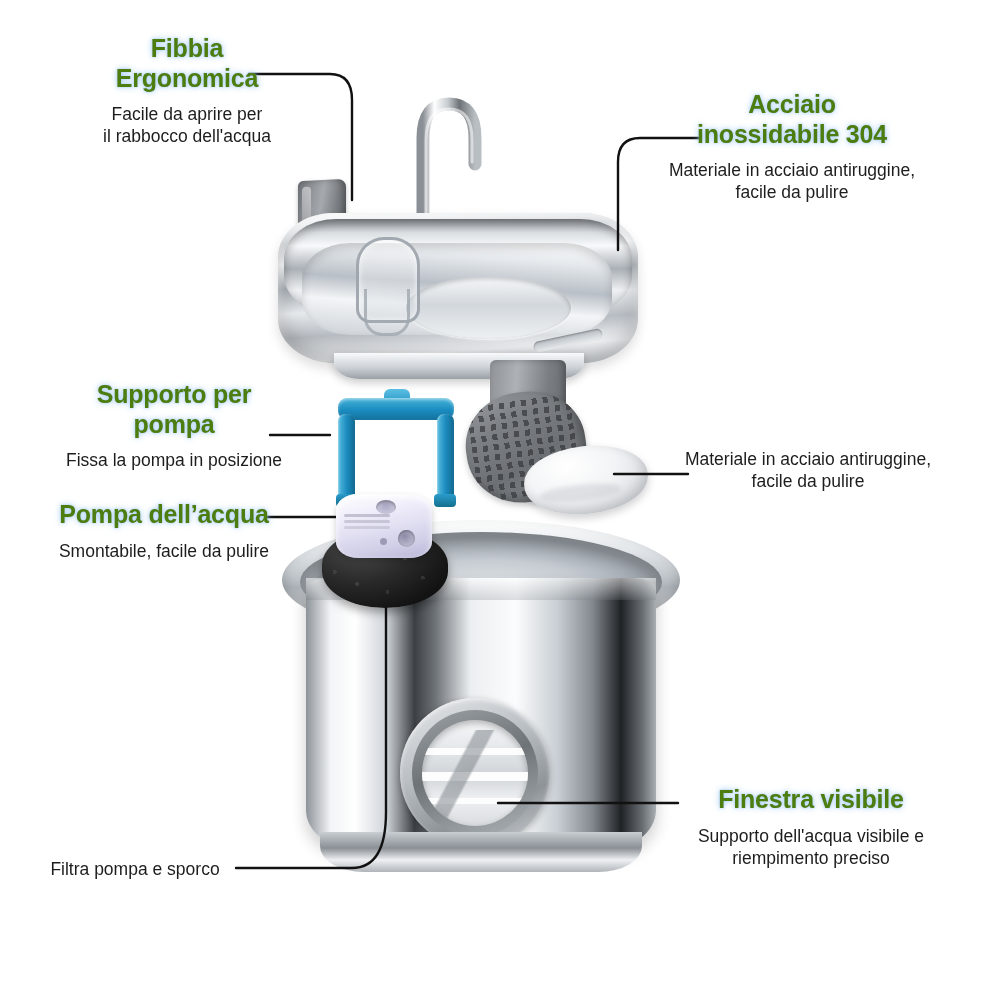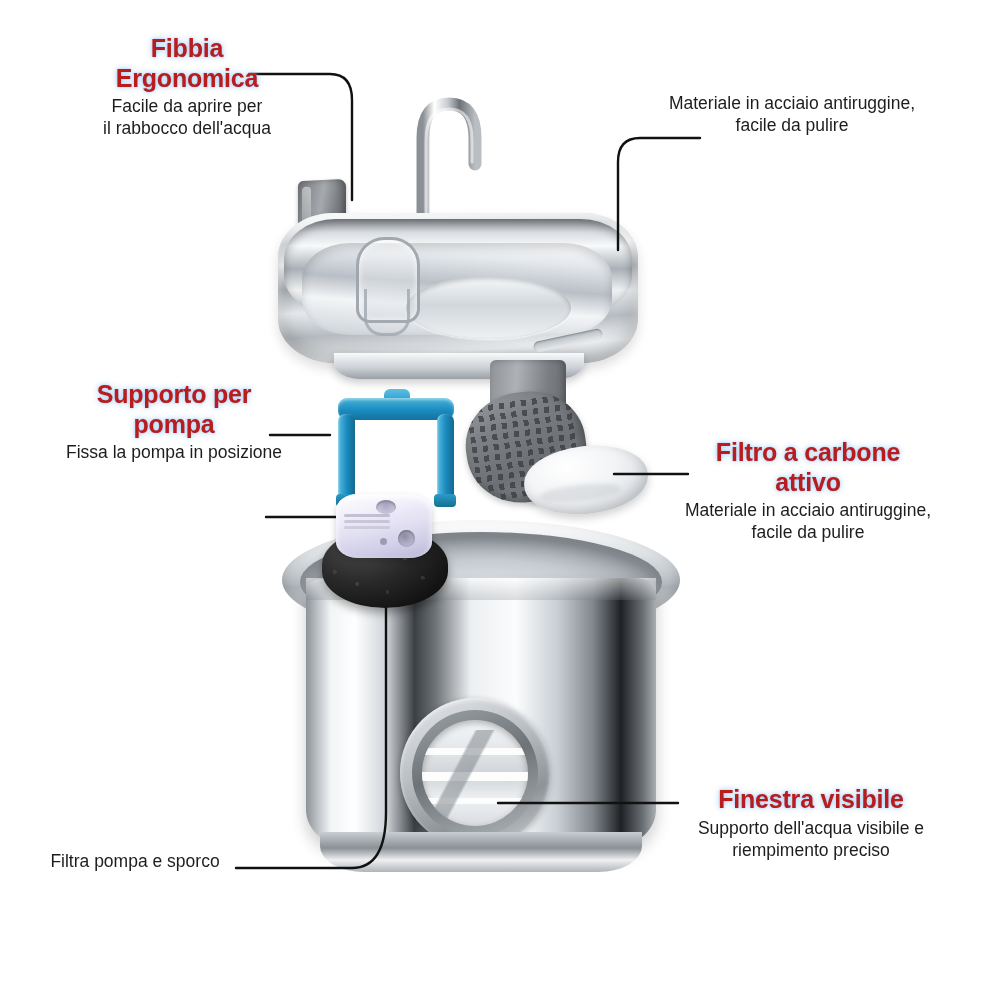--- a/index.html
+++ b/index.html
@@ -8,33 +8,33 @@
     background:#ffffff;
     font-family:"Liberation Sans","DejaVu Sans",sans-serif;
     overflow:hidden;
     position:relative;
   }
   #stage{position:absolute;inset:0;width:990px;height:990px;}
 
   
   .callout{position:absolute;}
   .callout .title{
-    color:#b91c1c;
+    color:#4d7c0f;
     font-weight:bold;
     font-size:25px;
     line-height:1.18;
     letter-spacing:-0.2px;
     text-shadow:0 0 6px rgba(140,190,240,.85), 0 0 2px rgba(160,200,245,.8);
     white-space:pre-line;
   }
   .callout .desc{
     color:#1d1d1d;
     font-size:17.5px;
     line-height:1.28;
-    margin-top:2px;
+    margin-top:10px;
     white-space:pre-line;
   }
   .c-center{text-align:center;}
 
   
   #co-buckle   {left:52px;  top:34px;  width:270px;}
   #co-steel    {left:612px; top:90px;  width:360px;}
   #co-bracket  {left:38px;  top:380px; width:272px;text-align:center;}
   #co-carbon   {left:638px; top:438px; width:340px;}
   #co-pump     {left:24px;  top:500px; width:280px;}
@@ -374,37 +374,41 @@
   </svg>
 
   <div class="callout c-center" id="co-buckle">
     <div class="title">Fibbia
 Ergonomica</div>
     <div class="desc">Facile da aprire per
 il rabbocco dell'acqua</div>
   </div>
 
   <div class="callout c-center" id="co-steel">
+    <div class="title">Acciaio
+inossidabile 304</div>
     <div class="desc">Materiale in acciaio antiruggine,
 facile da pulire</div>
   </div>
 
   <div class="callout c-center" id="co-bracket">
     <div class="title">Supporto per
 pompa</div>
     <div class="desc">Fissa la pompa in posizione</div>
   </div>
 
   <div class="callout c-center" id="co-carbon">
-    <div class="title">Filtro a carbone
-attivo</div>
     <div class="desc">Materiale in acciaio antiruggine,
 facile da pulire</div>
   </div>
 
+  <div class="callout c-center" id="co-pump">
+    <div class="title">Pompa dell’acqua</div>
+    <div class="desc">Smontabile, facile da pulire</div>
+  </div>
 
   <div class="callout c-center" id="co-window">
     <div class="title">Finestra visibile</div>
     <div class="desc">Supporto dell'acqua visibile e
 riempimento preciso</div>
   </div>
 
   <div class="callout c-center" id="co-sponge">
     <div class="desc">Filtra pompa e sporco</div>
   </div>

